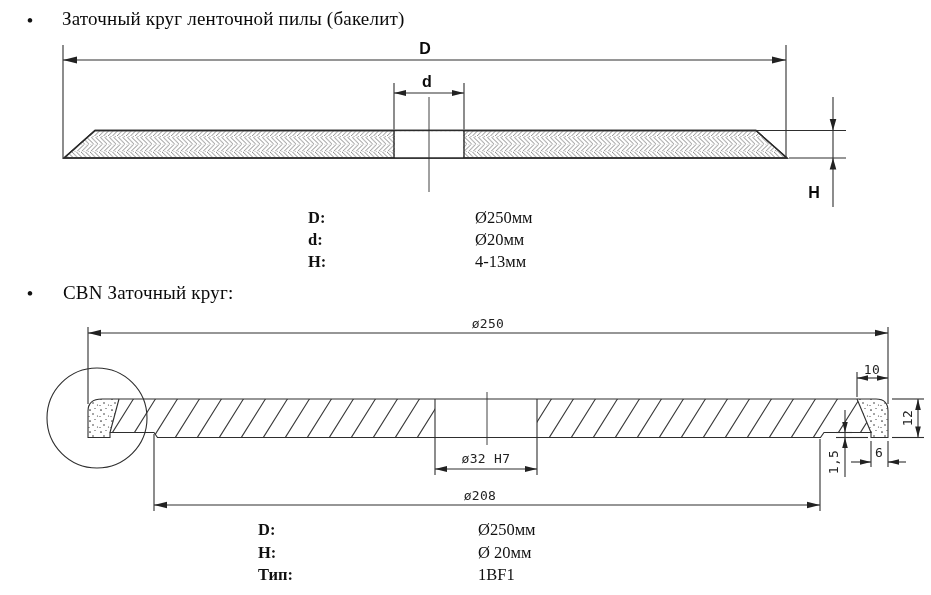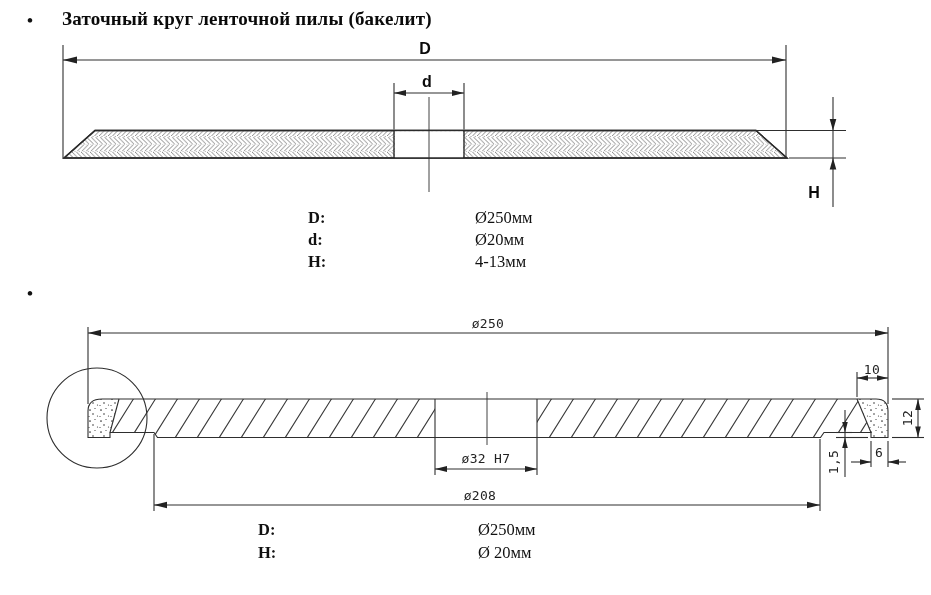--- a/index.html
+++ b/index.html
@@ -1,19 +1,19 @@
 <!DOCTYPE html>
 <html><head>
 <meta charset="utf-8">
 <style>
   html,body{margin:0;padding:0;background:#fff;}
   #page{position:relative;width:931px;height:595px;background:#ffffff;overflow:hidden;
         font-family:"Liberation Serif", serif;color:#111;}
   .bullet{position:absolute;font-weight:bold;font-size:17px;color:#111;}
-  .sec-title{position:absolute;font-weight:bold;font-size:19px;letter-spacing:.2px;color:#0a0a0a;white-space:nowrap;}
+  .sec-title{position:absolute;font-weight:normal;font-size:19px;letter-spacing:.2px;color:#0a0a0a;white-space:nowrap;}
   .spec-table{position:absolute;display:grid;grid-auto-rows:22px;font-size:16.5px;}
   .spec-row{display:grid;grid-template-columns:var(--col) auto;}
   .spec-label{font-weight:bold;}
   .spec-value{font-weight:normal;margin-left:8px;}
   #spec1{--col:159px;}
   #spec2{--col:212px;grid-auto-rows:22.5px;}
   svg{position:absolute;left:0;top:0;}
   .ln{stroke:#2e2e2e;stroke-width:1.1;fill:none;}
   .ln1{stroke:#2b2b2b;stroke-width:1.4;fill:none;}
   .thin{stroke:#2e2e2e;stroke-width:0.9;fill:none;}
@@ -188,25 +188,30 @@
       <span class="spec-label">d:</span>
       <span class="spec-value">Ø20мм</span>
     </div>
     <div class="spec-row">
       <span class="spec-label">H:</span>
       <span class="spec-value">4-13мм</span>
     </div>
   </div>
 
   <span class="bullet" style="left:27px;top:284px;">•</span>
+  <div class="sec-title" style="left:63px;top:282px;">CBN Заточный круг:</div>
 
   <div id="spec2" class="spec-table" style="left:258px;top:520px;">
     <div class="spec-row">
       <span class="spec-label">D:</span>
       <span class="spec-value">Ø250мм</span>
     </div>
     <div class="spec-row">
       <span class="spec-label">H:</span>
       <span class="spec-value">Ø 20мм</span>
     </div>
+    <div class="spec-row">
+      <span class="spec-label">Тип:</span>
+      <span class="spec-value">1BF1</span>
+    </div>
   </div>
 
 </div>
 
 </body></html>

